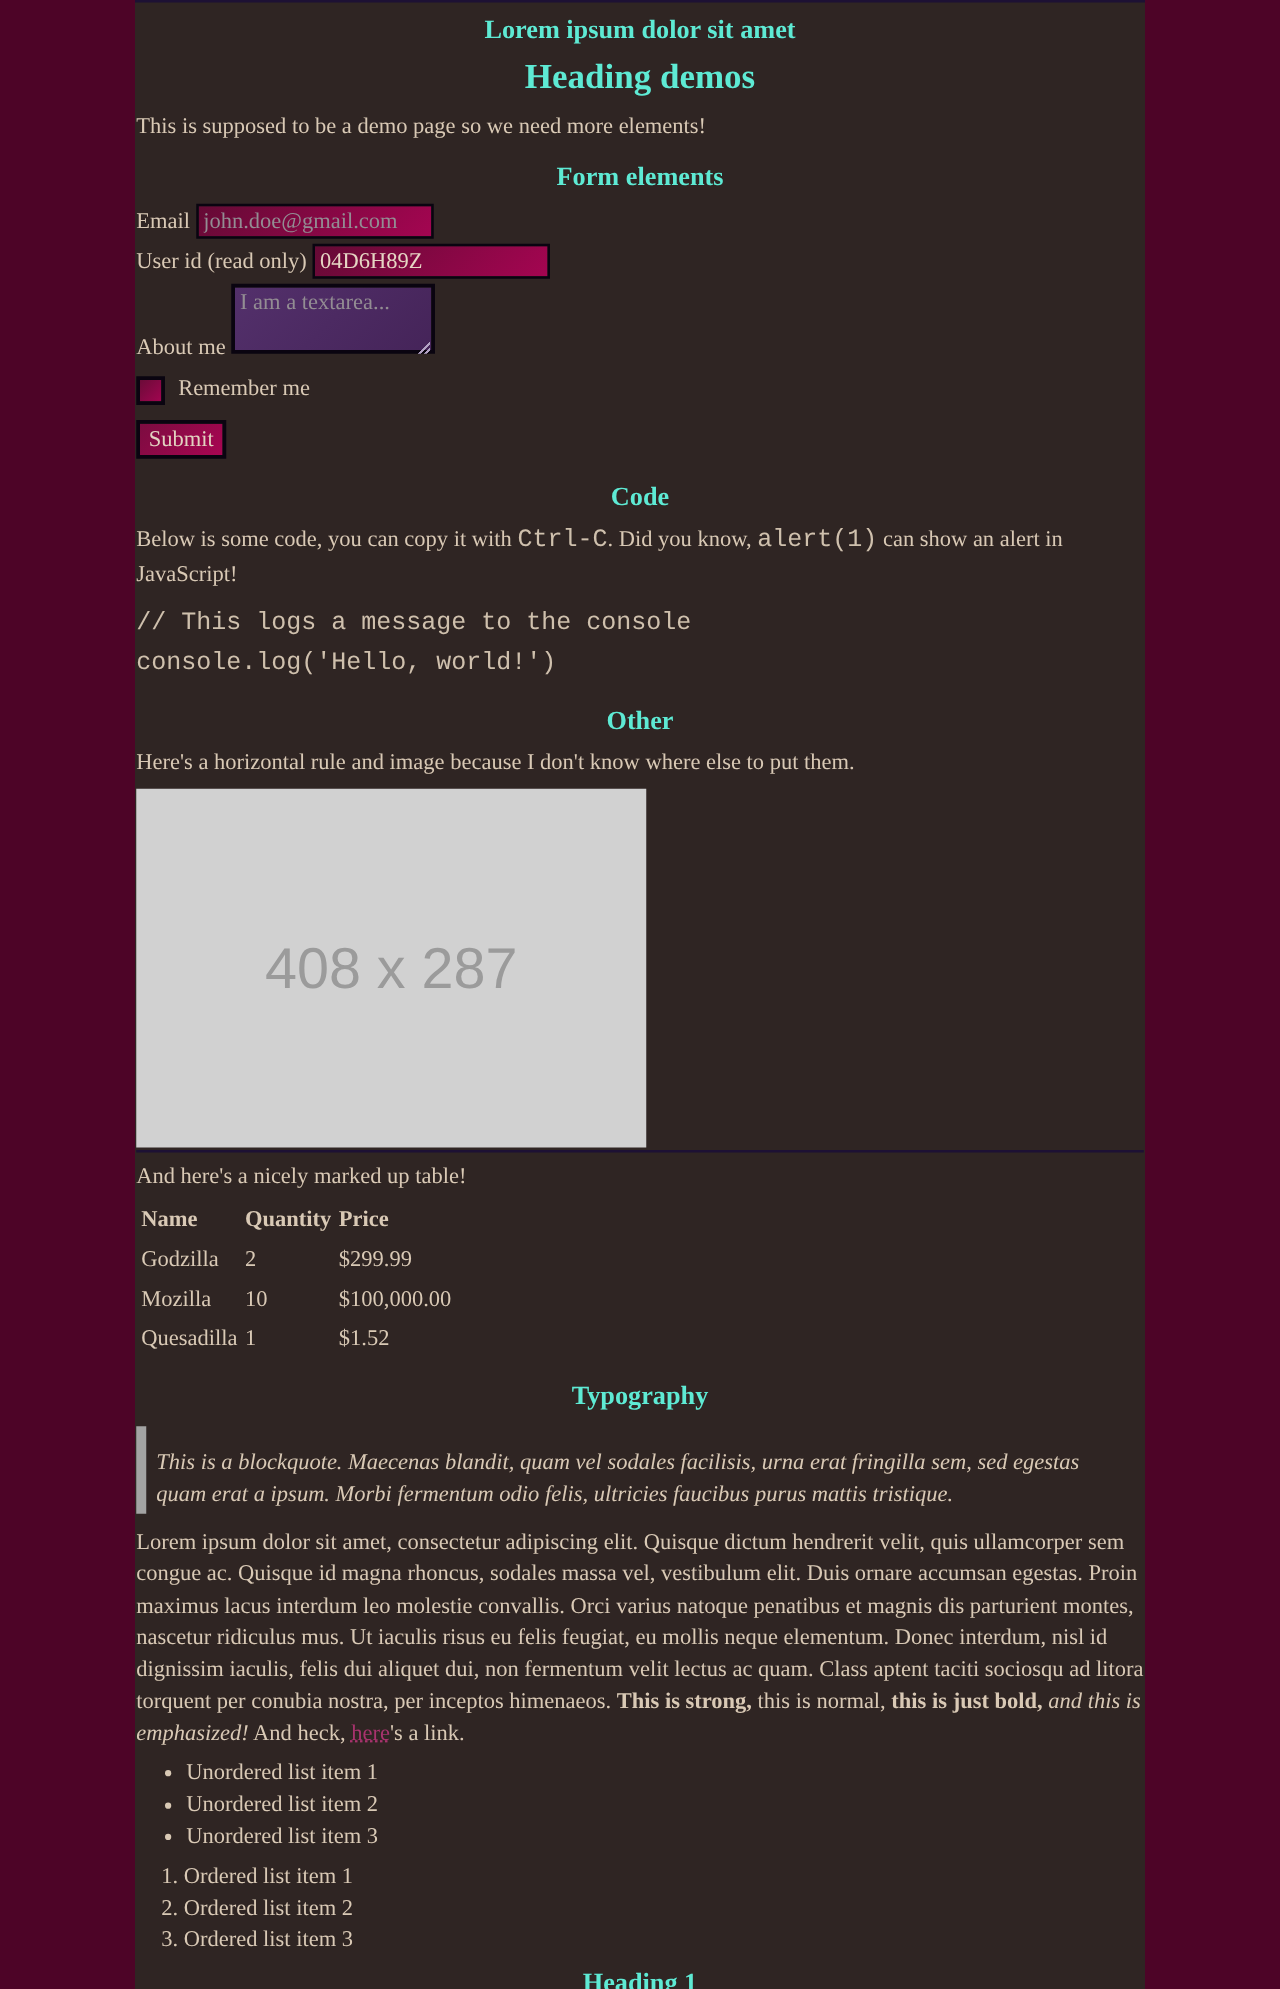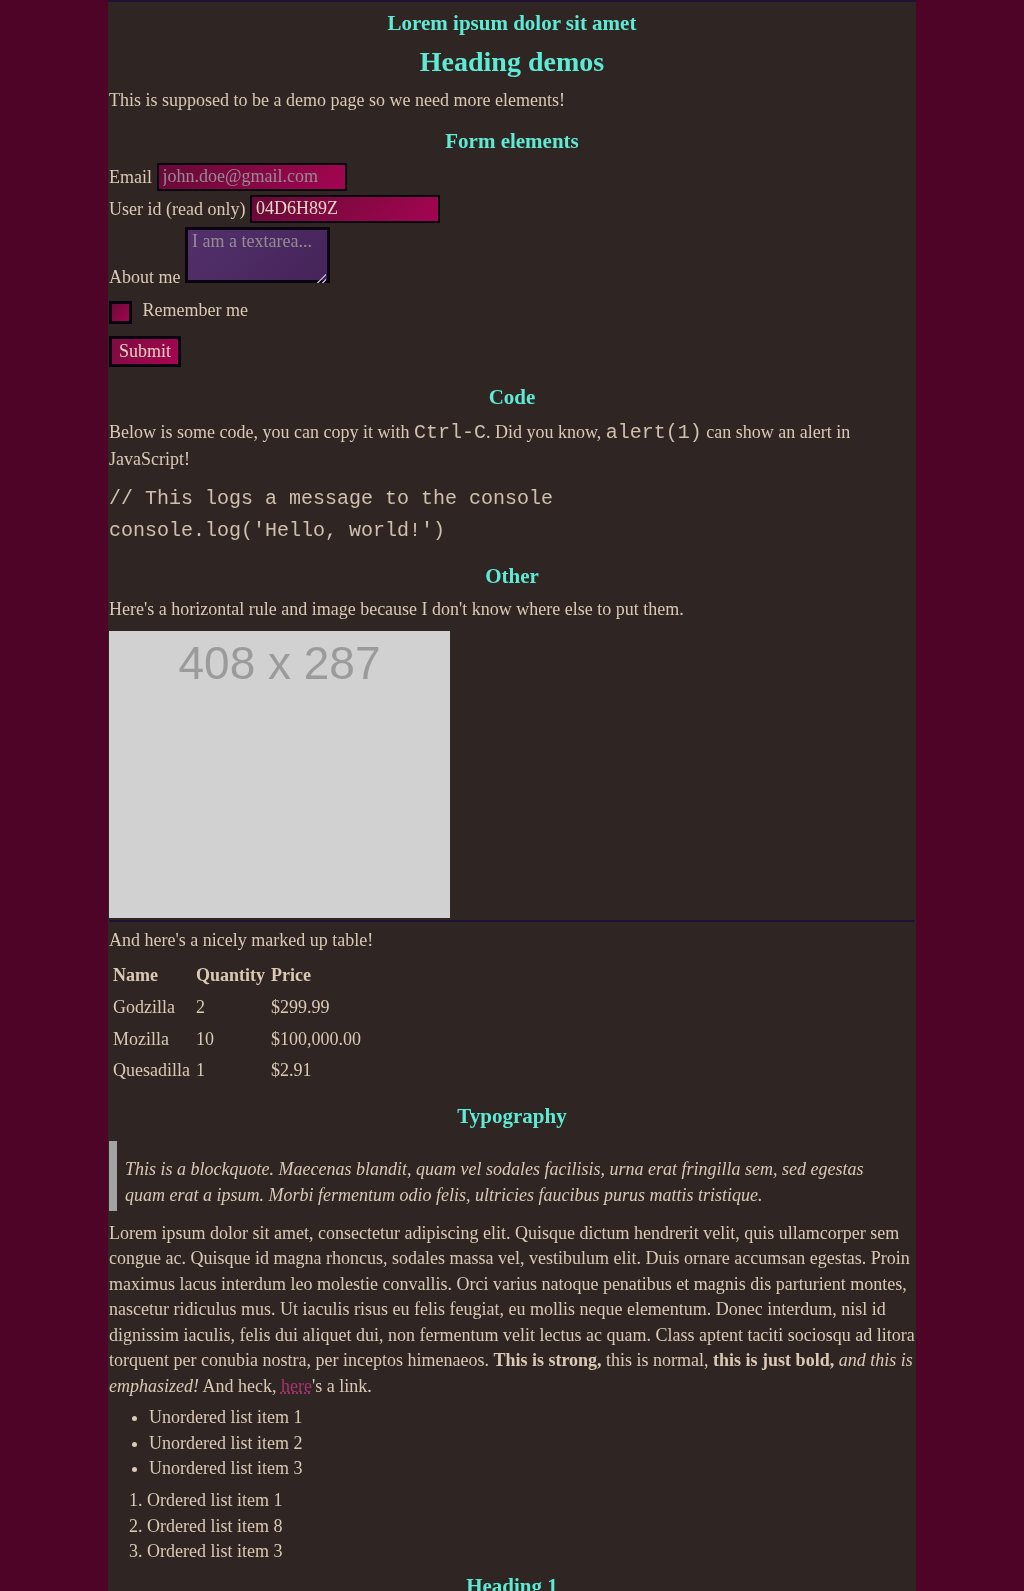--- a/index.html
+++ b/index.html
@@ -31,21 +31,21 @@
     border: 2px solid #0a0410;
     background: linear-gradient(135deg, #650a35 0%, #a40551 100%);
     padding: 1px 4px;
     width: 190px;
     height: 28px;
   }
   input::placeholder, textarea::placeholder { color: #938d93; opacity: 1; }
   input[disabled] { color: #8d8890; }
   .ta-wrap { position: relative; display: inline-block; vertical-align: baseline; }
   textarea {
-    width: 145px; height: 56px;
+    width: 163px; height: 56px;
     background: linear-gradient(135deg, #53306b 0%, #452459 100%);
     border-width: 3px;
     resize: none;
     vertical-align: baseline;
     display: inline-block;
   }
   .grip {
     position: absolute; right: 4px; bottom: 7px;
     width: 11px; height: 11px;
     background: repeating-linear-gradient(-45deg, transparent 0 2px, #b3a2c4 2px 3.5px);
@@ -74,24 +74,24 @@
   
   code, pre {
     font-family: "Liberation Mono", "DejaVu Sans Mono", monospace;
     font-size: 20px;
     color: #cfc0ad;
   }
   pre { margin: 10px 0; line-height: 1.62; }
 
   
   .img-placeholder {
-    width: 341px; height: 287px;
+    width: 408px; height: 287px;
     margin: 8px 0 0 0;
     background: #d1d1d1;
-    display: flex; justify-content: center;
+    display: flex; align-items: center; justify-content: center;
   }
   .img-placeholder span {
     font-family: "Liberation Sans", sans-serif;
     font-size: 46px;
     color: #9b9b9b;
   }
   hr { border: none; border-top: 2px solid #1d1134; margin: 2px 0; }
   table { border-collapse: separate; border-spacing: 2px; margin: 4px 0 8px 0; }
   th, td { text-align: left; font-weight: normal; padding: 2px 2px; }
   th { font-weight: bold; }
@@ -170,35 +170,35 @@
       <td>$299.99</td>
     </tr>
     <tr>
       <td>Mozilla</td>
       <td>10</td>
       <td>$100,000.00</td>
     </tr>
     <tr>
       <td>Quesadilla</td>
       <td>1</td>
-      <td>$2.91</td>
+      <td>$1.52</td>
     </tr>
   </tbody>
 </table>
 
 <h3>Typography</h3>
 
 <blockquote>This is a blockquote. Maecenas blandit, quam vel sodales facilisis, urna erat fringilla sem, sed egestas quam erat a ipsum. Morbi fermentum odio felis, ultricies faucibus purus mattis tristique.</blockquote>
 
 <p><span>Lorem ipsum dolor sit amet, consectetur adipiscing elit. Quisque dictum hendrerit velit, quis ullamcorper sem congue ac. Quisque id magna rhoncus, sodales massa vel, vestibulum elit. Duis ornare accumsan egestas. Proin maximus lacus interdum leo molestie convallis. Orci varius natoque penatibus et magnis dis parturient montes, nascetur ridiculus mus. Ut iaculis risus eu felis feugiat, eu mollis neque elementum. Donec interdum, nisl id dignissim iaculis, felis dui aliquet dui, non fermentum velit lectus ac quam. Class aptent taciti sociosqu ad litora torquent per conubia nostra, per inceptos himenaeos. </span><strong>This is strong,</strong><span> this is normal, </span><b>this is just bold,</b><em> and this is emphasized!</em><span> And heck, </span><a href="#">here</a><span>'s a link.</span></p>
 
 <ul>
   <li>Unordered list item 1</li>
   <li>Unordered list item 2</li>
   <li>Unordered list item 3</li>
 </ul>
 <ol>
   <li>Ordered list item 1</li>
-  <li>Ordered list item 8</li>
+  <li>Ordered list item 2</li>
   <li>Ordered list item 3</li>
 </ol>
 
 <h1>Heading 1</h1>
 
 </body></html>

